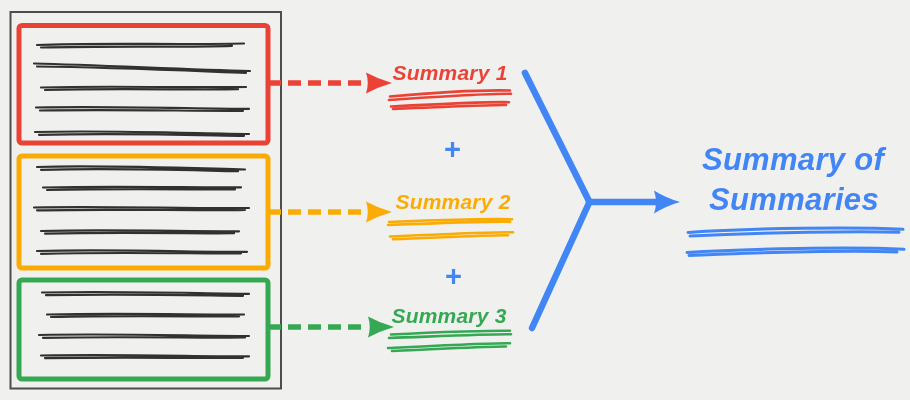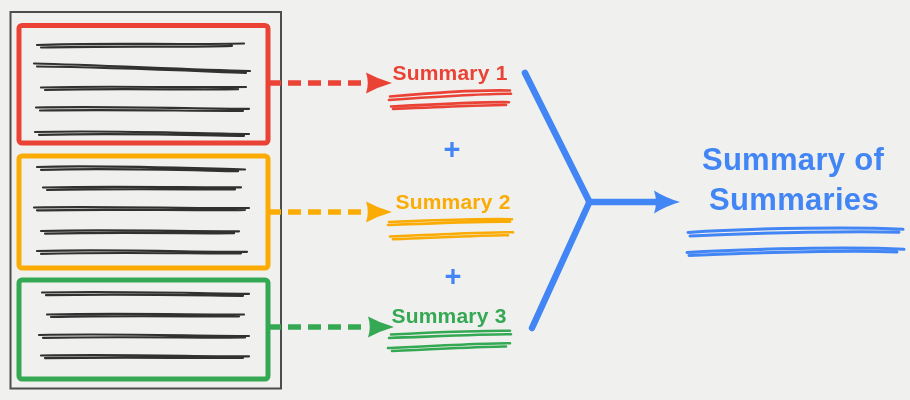--- a/index.html
+++ b/index.html
@@ -5,21 +5,21 @@
   :root{
     --red:#EA4335; --orange:#FAAB04; --green:#34A853; --blue:#4285F4;
     --ink:#212121; --frame:#4D4D4D; --background:#F0F0EF;
   }
   html,body{margin:0;padding:0;}
   body{
     background:var(--background);
     font-family:"Liberation Sans", sans-serif;
     width:910px;height:400px;overflow:hidden;
   }
-  .canvas{position:relative;width:910px;height:400px;}
+  .canvas{position:relative;width:910px;height:400px;font-style:italic;}
   svg text{font-family:"Liberation Sans", sans-serif;}
   .summary-label{font-size:21px;font-weight:bold;letter-spacing:.2px;}
   .plus-sign{font-size:29px;font-weight:bold;}
   .result-label{font-size:31px;font-weight:bold;letter-spacing:.3px;}
   .ink-line{stroke:var(--ink);stroke-width:2.2;fill:none;stroke-linecap:round;stroke-opacity:.92;}
   .scribble{stroke-width:2.6;fill:none;stroke-linecap:round;}
   .scribble-thick{stroke-width:3;fill:none;stroke-linecap:round;}
   .dashed-arrow-line{stroke-width:5.5;stroke-dasharray:13 7;fill:none;}
   .merge-line{stroke:var(--blue);stroke-width:6.5;fill:none;stroke-linecap:round;}
   .doc-frame{fill:none;stroke:var(--frame);stroke-width:2;}

